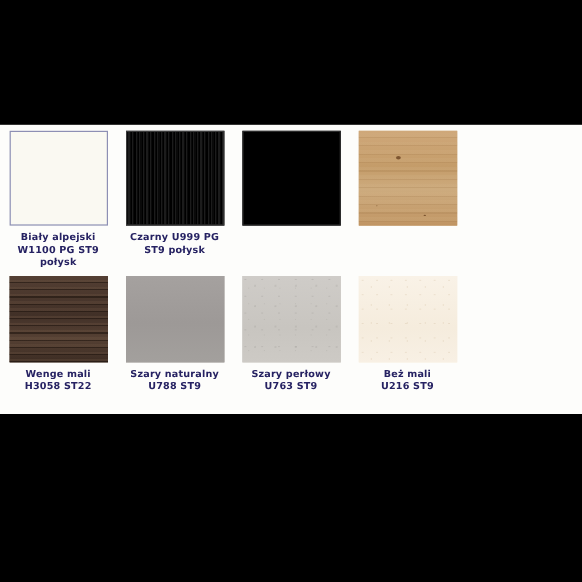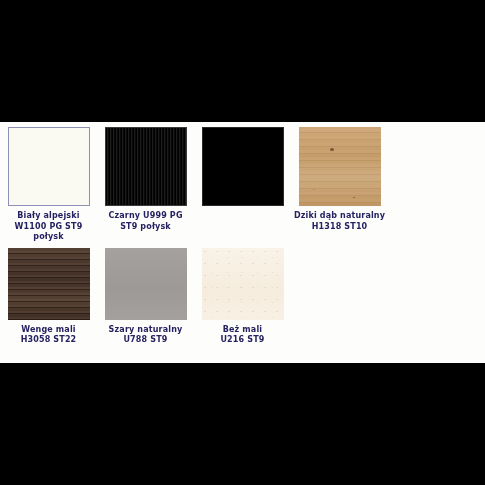--- a/index.html
+++ b/index.html
@@ -16,21 +16,21 @@
     position: relative;
     width: 485px;
     height: 485px;
     background: #000000;
   }
 
   
   #swatch-board {
     position: absolute;
     left: 0;
-    top: 122px;
+    top: 104px;
     width: 485px;
     height: 241px;
     background: #fdfdfb;
     overflow: hidden;
   }
 
   .swatch-row {
     display: flex;
     width: 485px;
     align-items: flex-start;
@@ -208,41 +208,44 @@
         <div class="swatch-label">Czarny U999 PG
 ST9 połysk</div>
       </div>
 
       <div class="swatch-cell">
         <div class="swatch-tile fin-black-matte"></div>
       </div>
 
       <div class="swatch-cell">
         <div class="swatch-tile fin-oak"></div>
-        <div class="swatch-label">Dziki dąb naturalny
-H1318 ST10</div>
       </div>
 
     </div>
 
     <div class="swatch-row row-2">
 
       <div class="swatch-cell">
         <div class="swatch-tile fin-wenge"></div>
         <div class="swatch-label">Wenge mali
 H3058 ST22</div>
       </div>
 
 
       <div class="swatch-cell">
         <div class="swatch-tile fin-grey-arctic"></div>
         <div class="swatch-label">Szary naturalny
 U788 ST9</div>
       </div>
 
+      <div class="swatch-cell">
+        <div class="swatch-tile fin-grey-pearl"></div>
+        <div class="swatch-label">Szary perłowy
+U763 ST9</div>
+      </div>
 
       <div class="swatch-cell">
         <div class="swatch-tile fin-beige"></div>
         <div class="swatch-label">Beż mali
 U216 ST9</div>
       </div>
 
     </div>
 
   </div>

